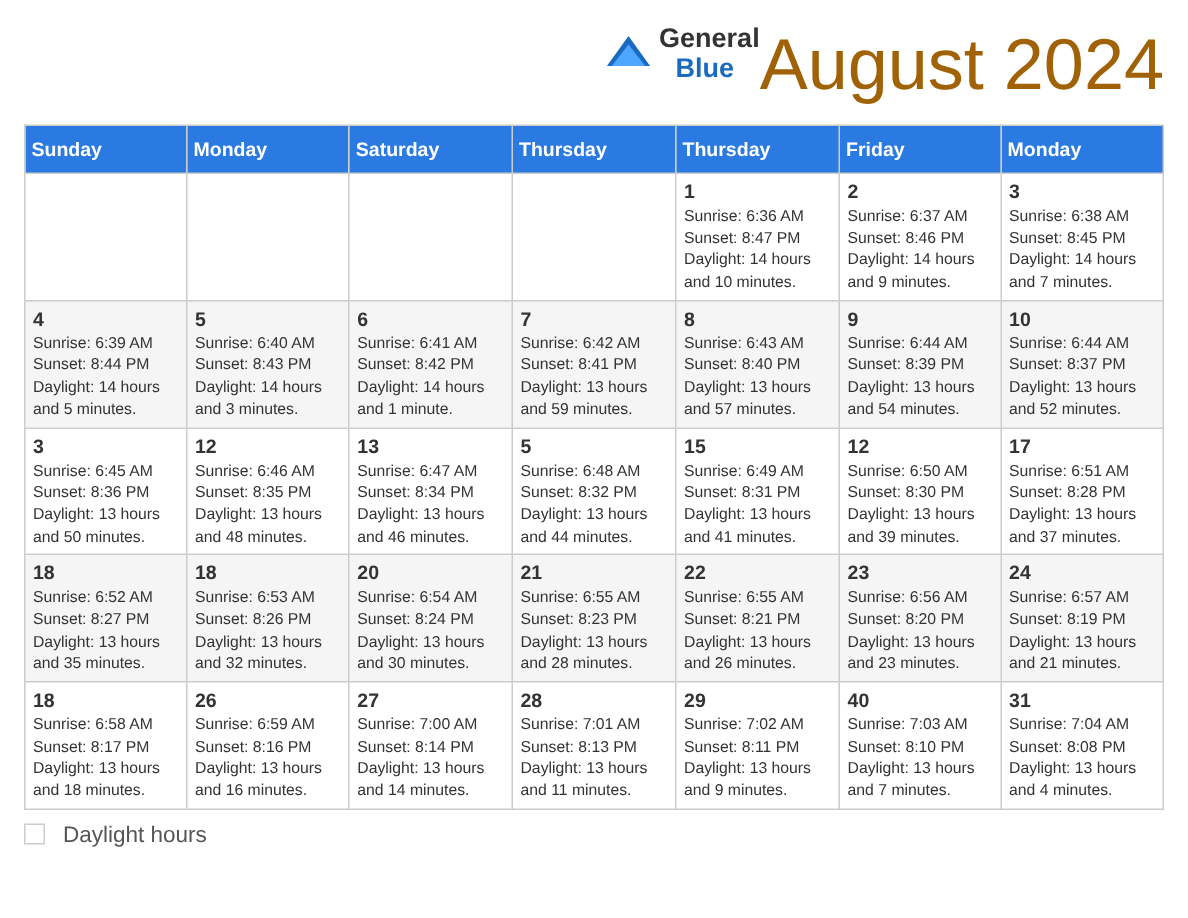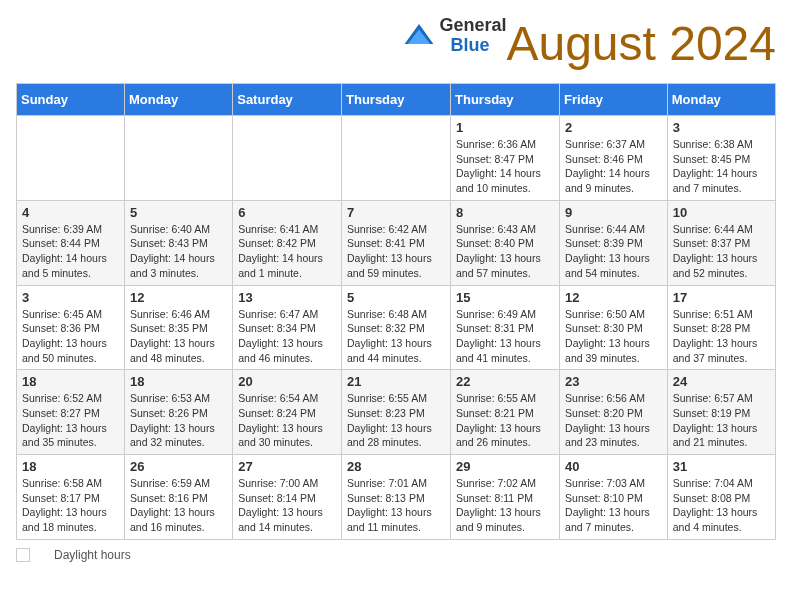--- a/index.html
+++ b/index.html
@@ -92,25 +92,25 @@
     .day-info {
       line-height: 1.4;
       font-size: 10.5px;
       color: #333;
     }
     .empty-cell {
       background: #f9f9f9;
     }
     .legend {
       margin-top: 8px;
-      font-size: 12px;
+      font-size: 15px;
       color: #555;
       display: flex;
       align-items: center;
-      gap: 24px;
+      gap: 12px;
     }
     .legend-box {
       width: 14px;
       height: 14px;
       background: #fff;
       border: 1px solid #ccc;
       display: inline-block;
     }
   </style>
 </head>

